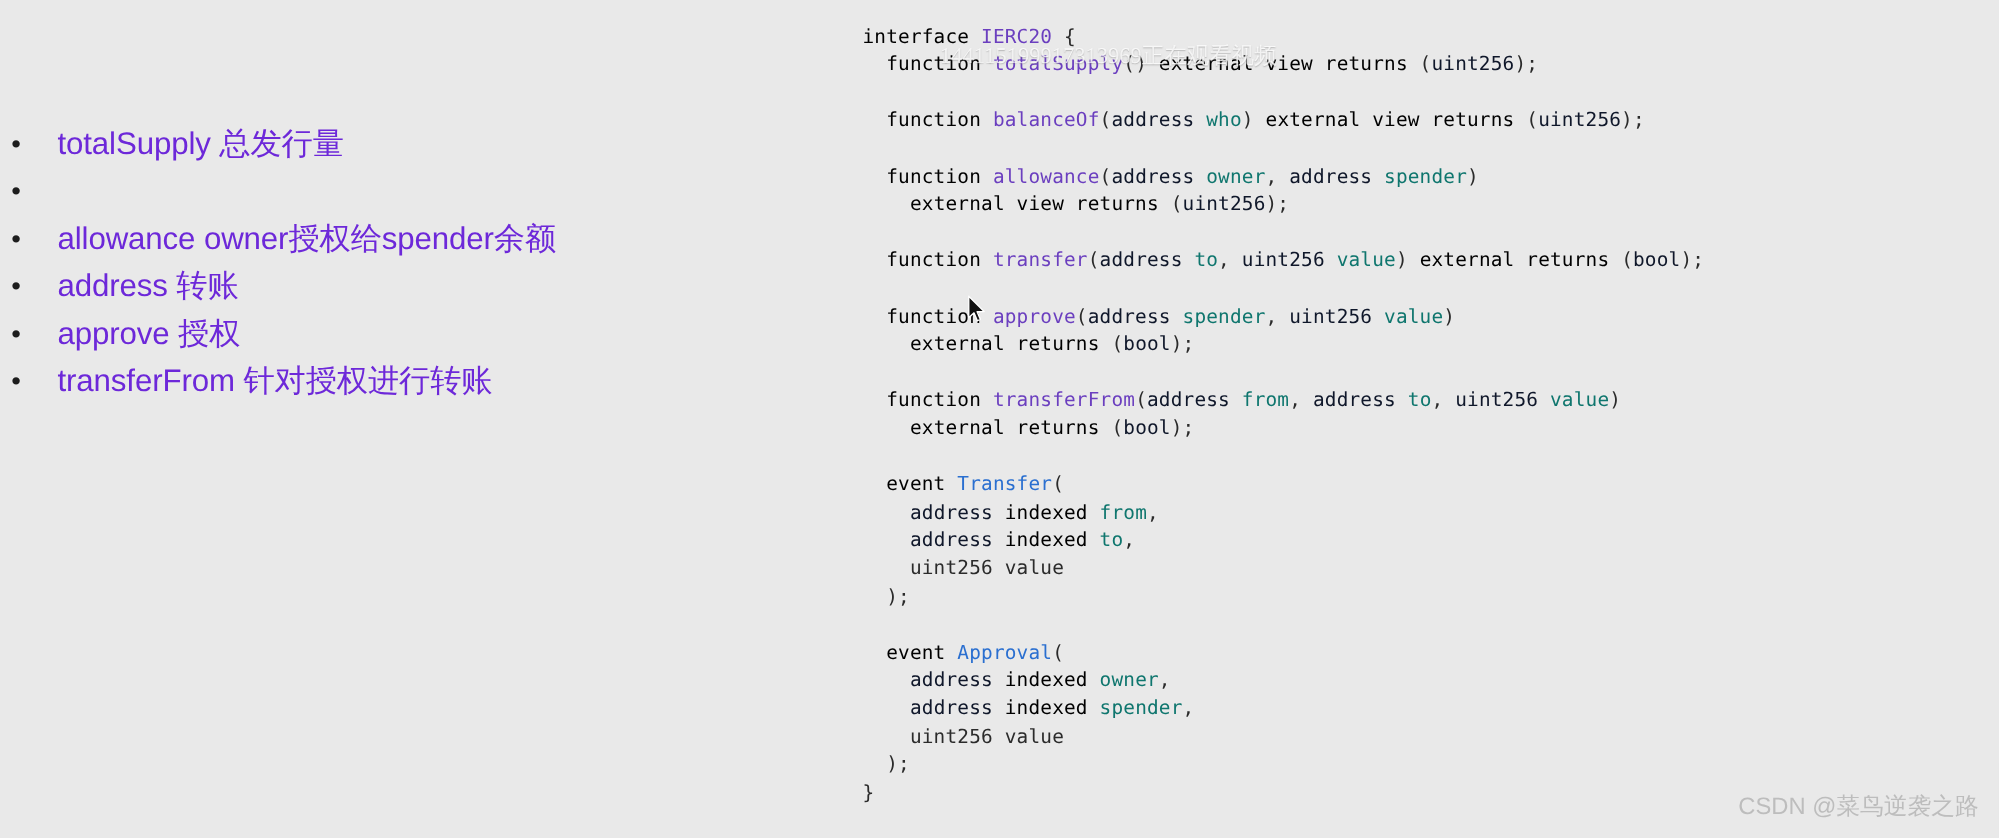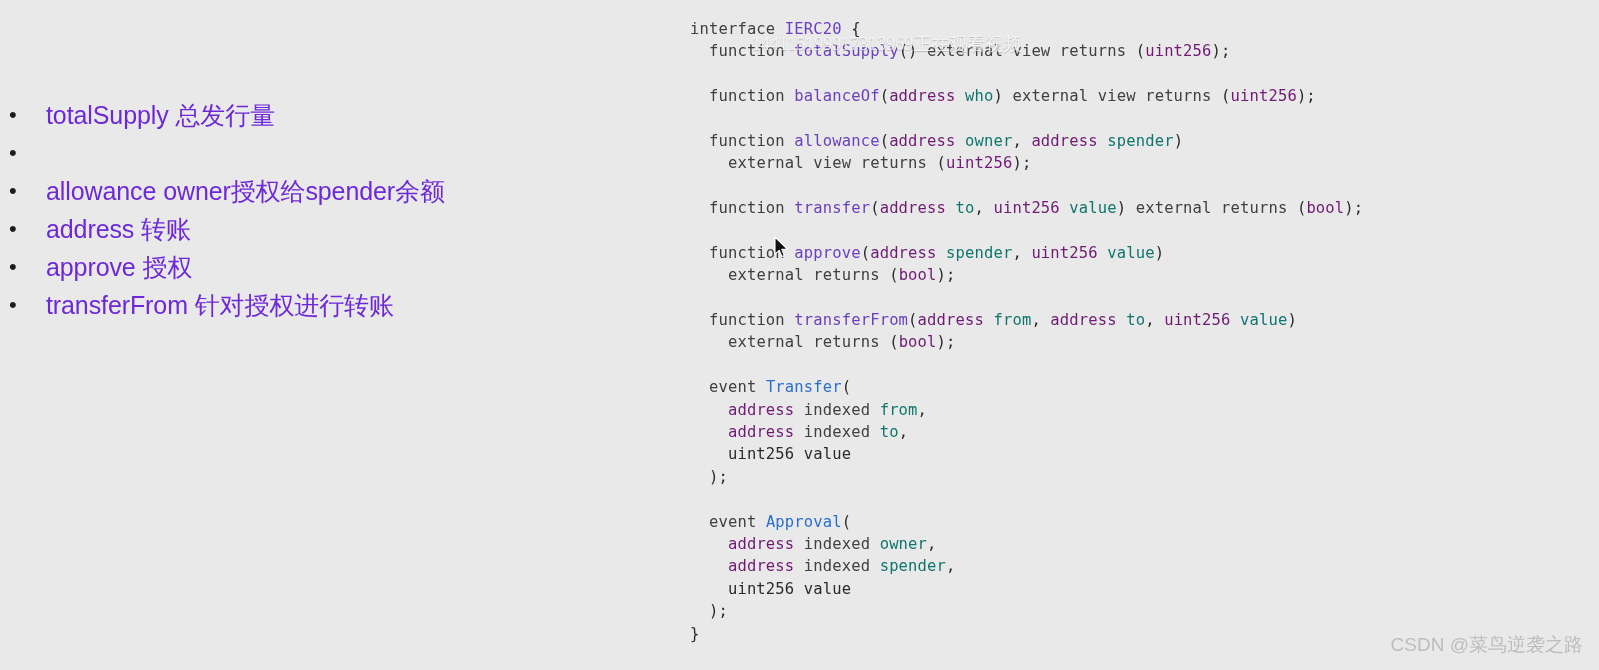--- a/index.html
+++ b/index.html
@@ -66,23 +66,23 @@
     white-space: pre;
     letter-spacing: 0.15px;
   }
   .code-line {
     height: 22.4px;
     white-space: pre;
   }
   .code-line.blank { height: 22.4px; }
 
   
-  .t-kw    { color: #404040; }   
+  .t-kw    { color: #000000; }   
   .t-fn    { color: #6b3fbf; }   
-  .t-type  { color: #701a75; }   
+  .t-type  { color: #0f172a; }   
   .t-param { color: #0f766e; }   
   .t-evt   { color: #2a6fd0; }   
   .t-plain { color: #2b2b2b; }   
 
   
   #stream-watermark {
     position: absolute;
     left: 752px;
     top: 32px;
     font-family: Liberation Serif, serif;

